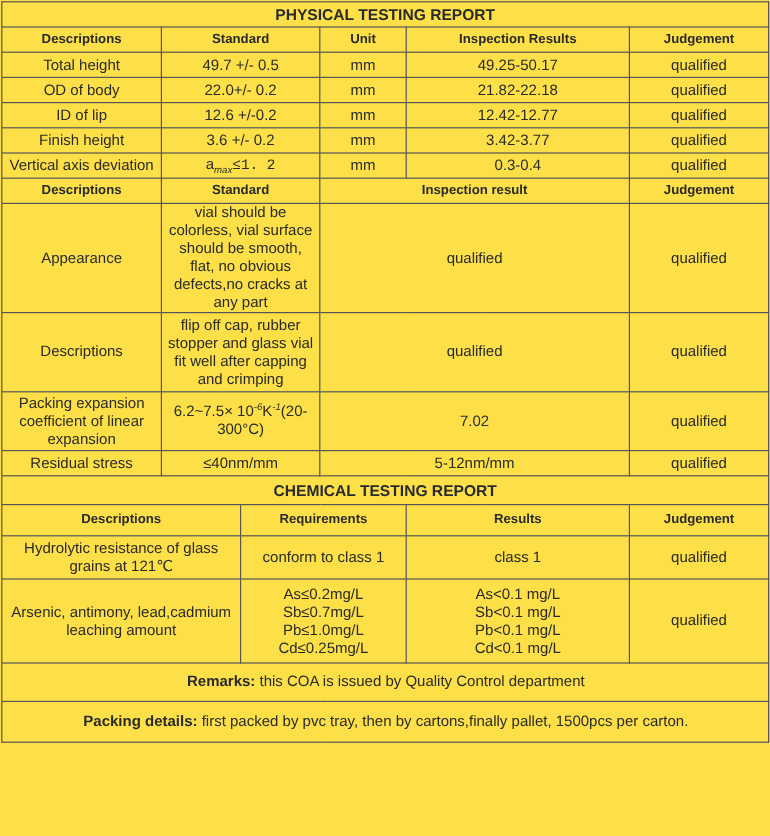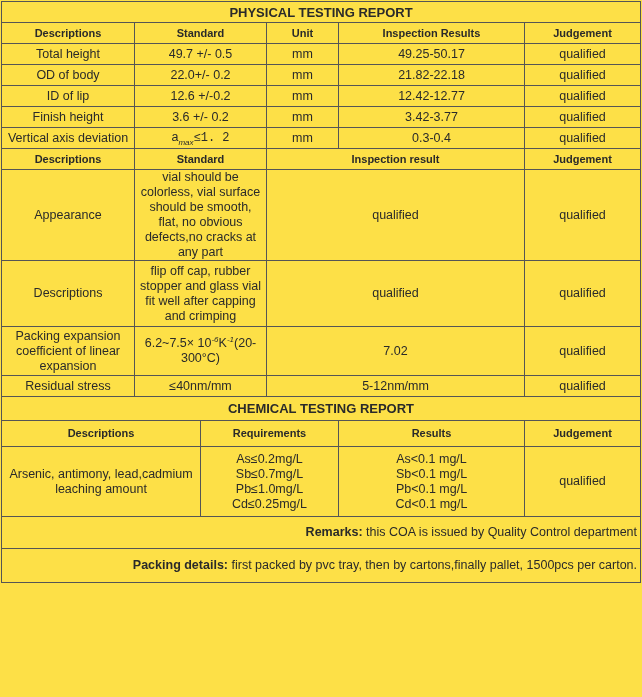--- a/index.html
+++ b/index.html
@@ -3,21 +3,21 @@
 <meta charset="utf-8">
 <style>
   html, body { margin: 0; padding: 0; background: #ffffff; }
   body { width: 642px; height: 697px; overflow: hidden; font-family: "Liberation Sans", "DejaVu Sans", sans-serif; color: #222; }
   .page { position: relative; width: 642px; height: 697px; background: #fde047; }
   .tbl { position: absolute; left: 1px; top: 1px; width: 639px; border-collapse: collapse; table-layout: fixed; font-size: 12.5px; }
   .tbl td { border: 1px solid #555; text-align: center; vertical-align: middle; padding: 0 3px; line-height: 15px; color: #2a2a2a; }
   .title td { font-weight: bold; font-size: 13px; height: 20px; }
   .hdr td { font-weight: bold; font-size: 11px; height: 20px; }
   .row21 td { height: 20px; }
-  .note td { text-align: right; padding-left: 4px; }
+  .note td { text-align: center; padding-left: 4px; }
   .bold { font-weight: bold; }
   sub, sup { font-size: 8px; line-height: 0; font-style: italic; }
   .sp { display:block; }
 </style>
 </head>
 <body>
 
 <div class="page">
 <table class="tbl">
   <colgroup>
@@ -111,20 +111,26 @@
 
   <tr class="title" style="height:24px">
     <td colspan="7">CHEMICAL TESTING REPORT</td>
   </tr>
   <tr class="hdr" style="height:26px">
     <td colspan="2">Descriptions</td>
     <td colspan="2">Requirements</td>
     <td colspan="2">Results</td>
     <td>Judgement</td>
   </tr>
+  <tr style="height:36px">
+    <td colspan="2">Hydrolytic resistance of glass grains at 121℃</td>
+    <td colspan="2">conform to class 1</td>
+    <td colspan="2">class 1</td>
+    <td>qualified</td>
+  </tr>
   <tr style="height:70px">
     <td colspan="2">Arsenic, antimony, lead,cadmium leaching amount</td>
     <td colspan="2">
       <span class="sp">As≤0.2mg/L</span>
       <span class="sp">Sb≤0.7mg/L</span>
       <span class="sp">Pb≤1.0mg/L</span>
       <span class="sp">Cd≤0.25mg/L</span>
     </td>
     <td colspan="2">
       <span class="sp">As&lt;0.1 mg/L</span>

